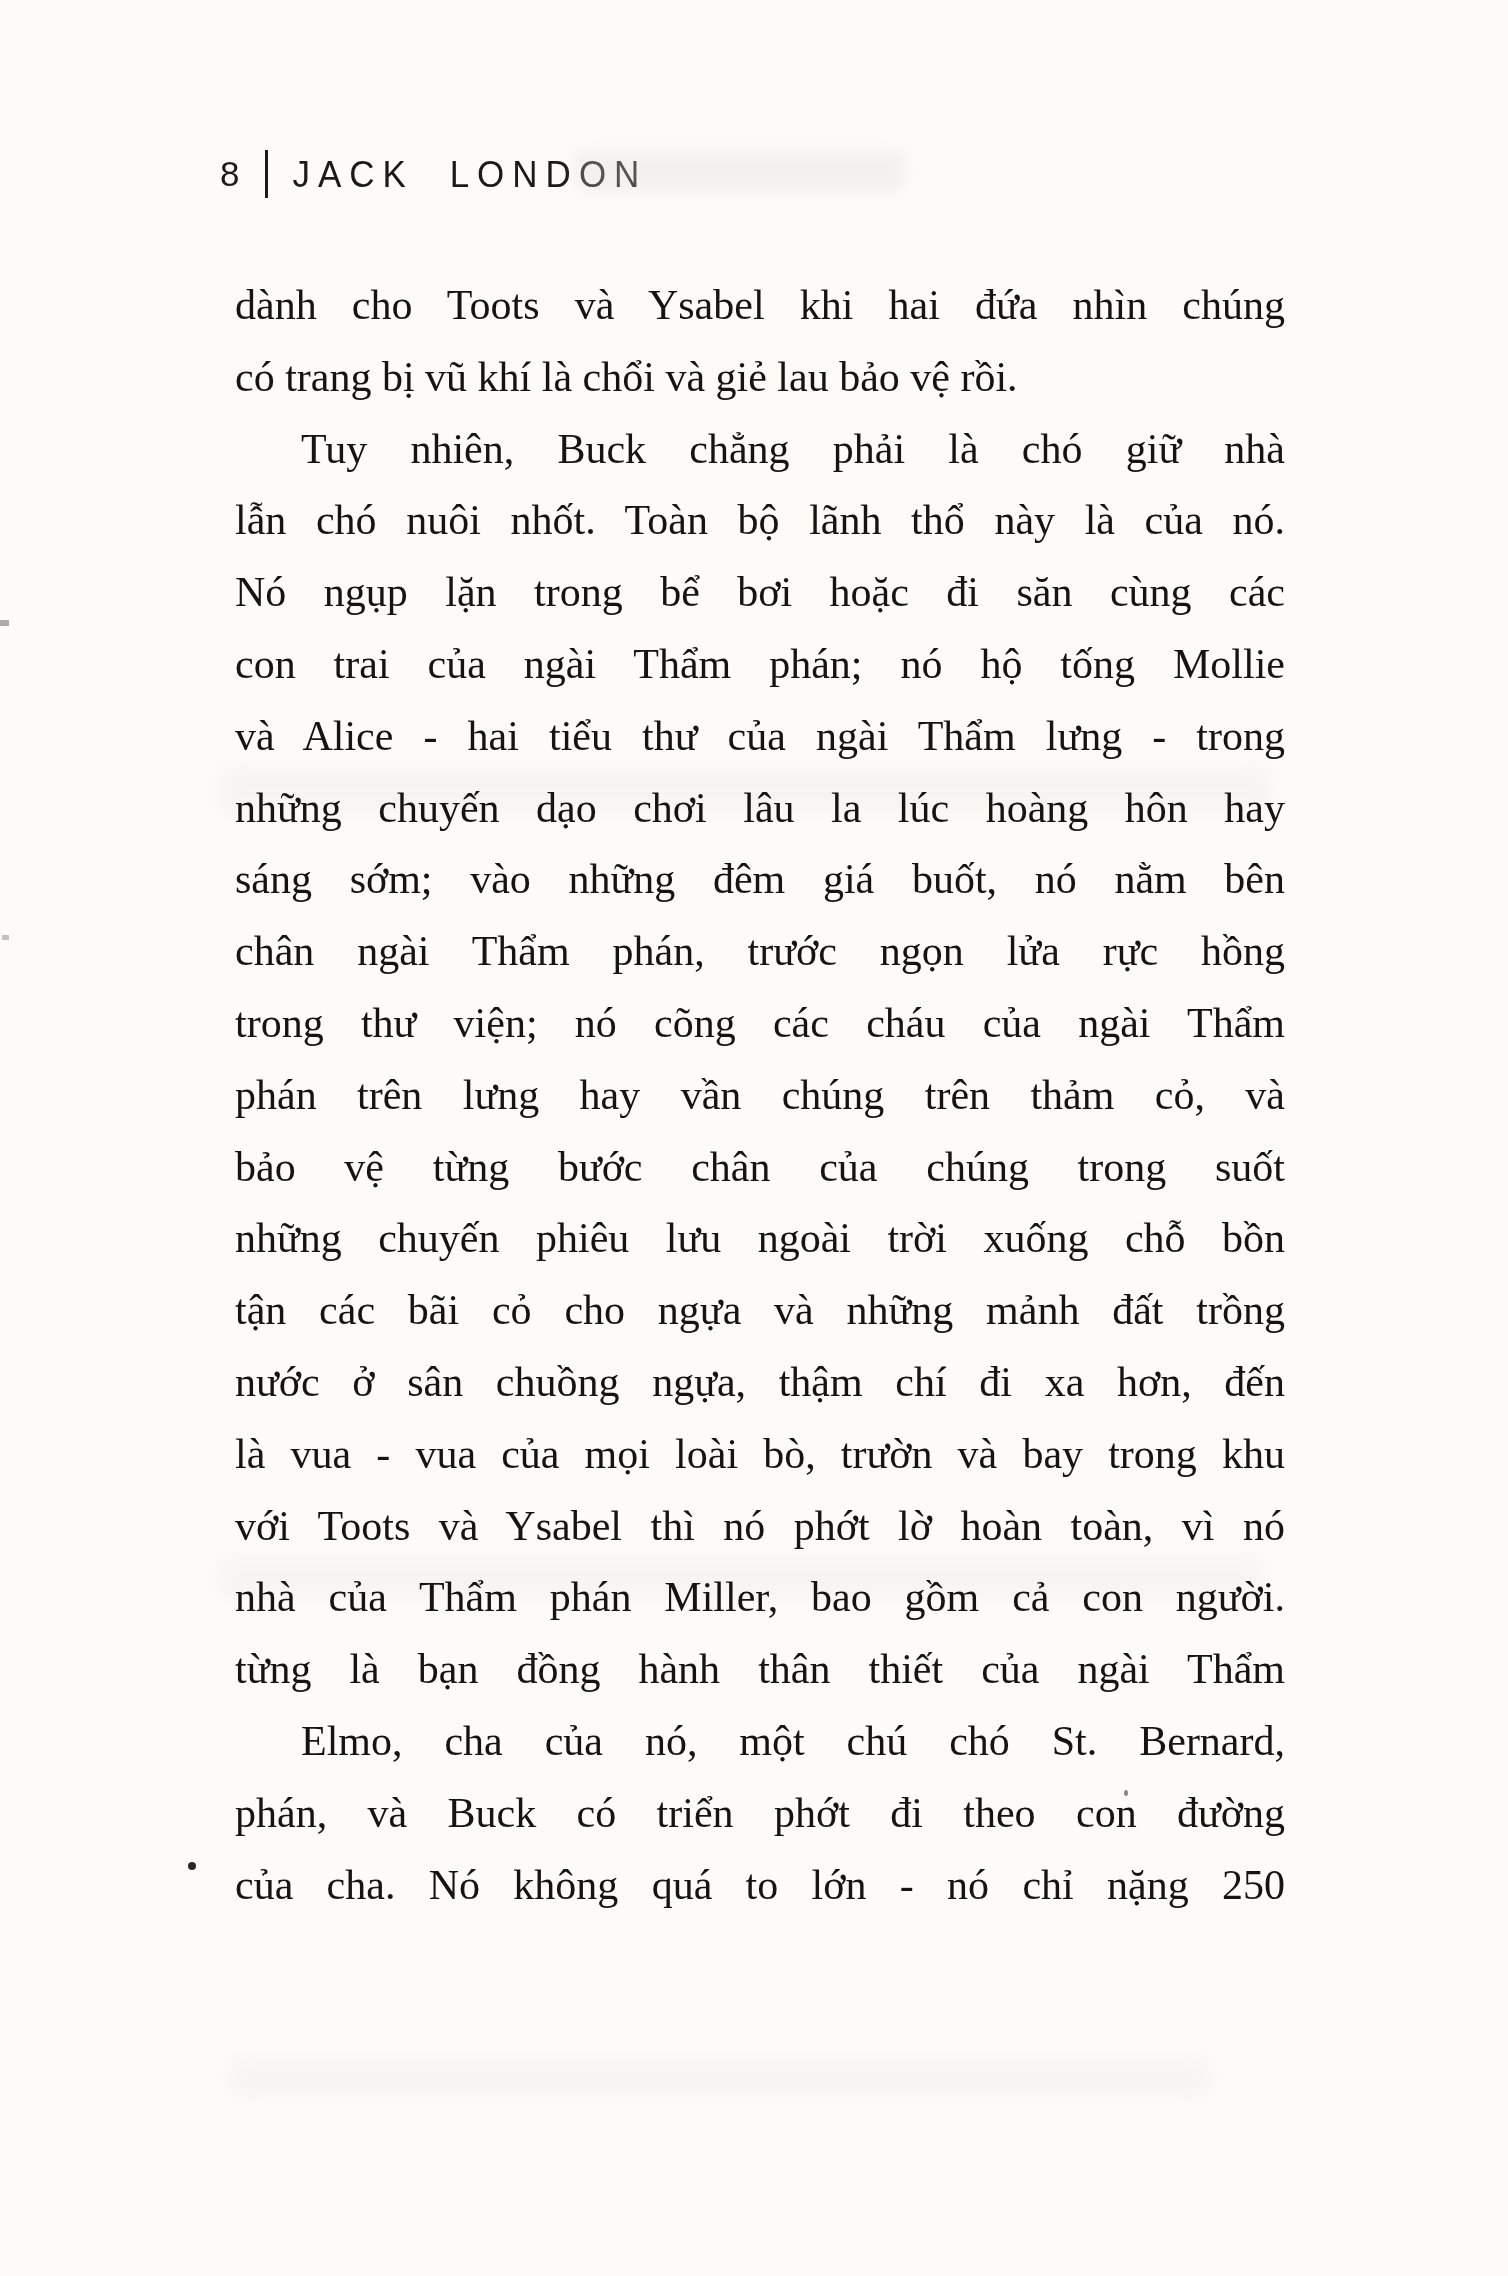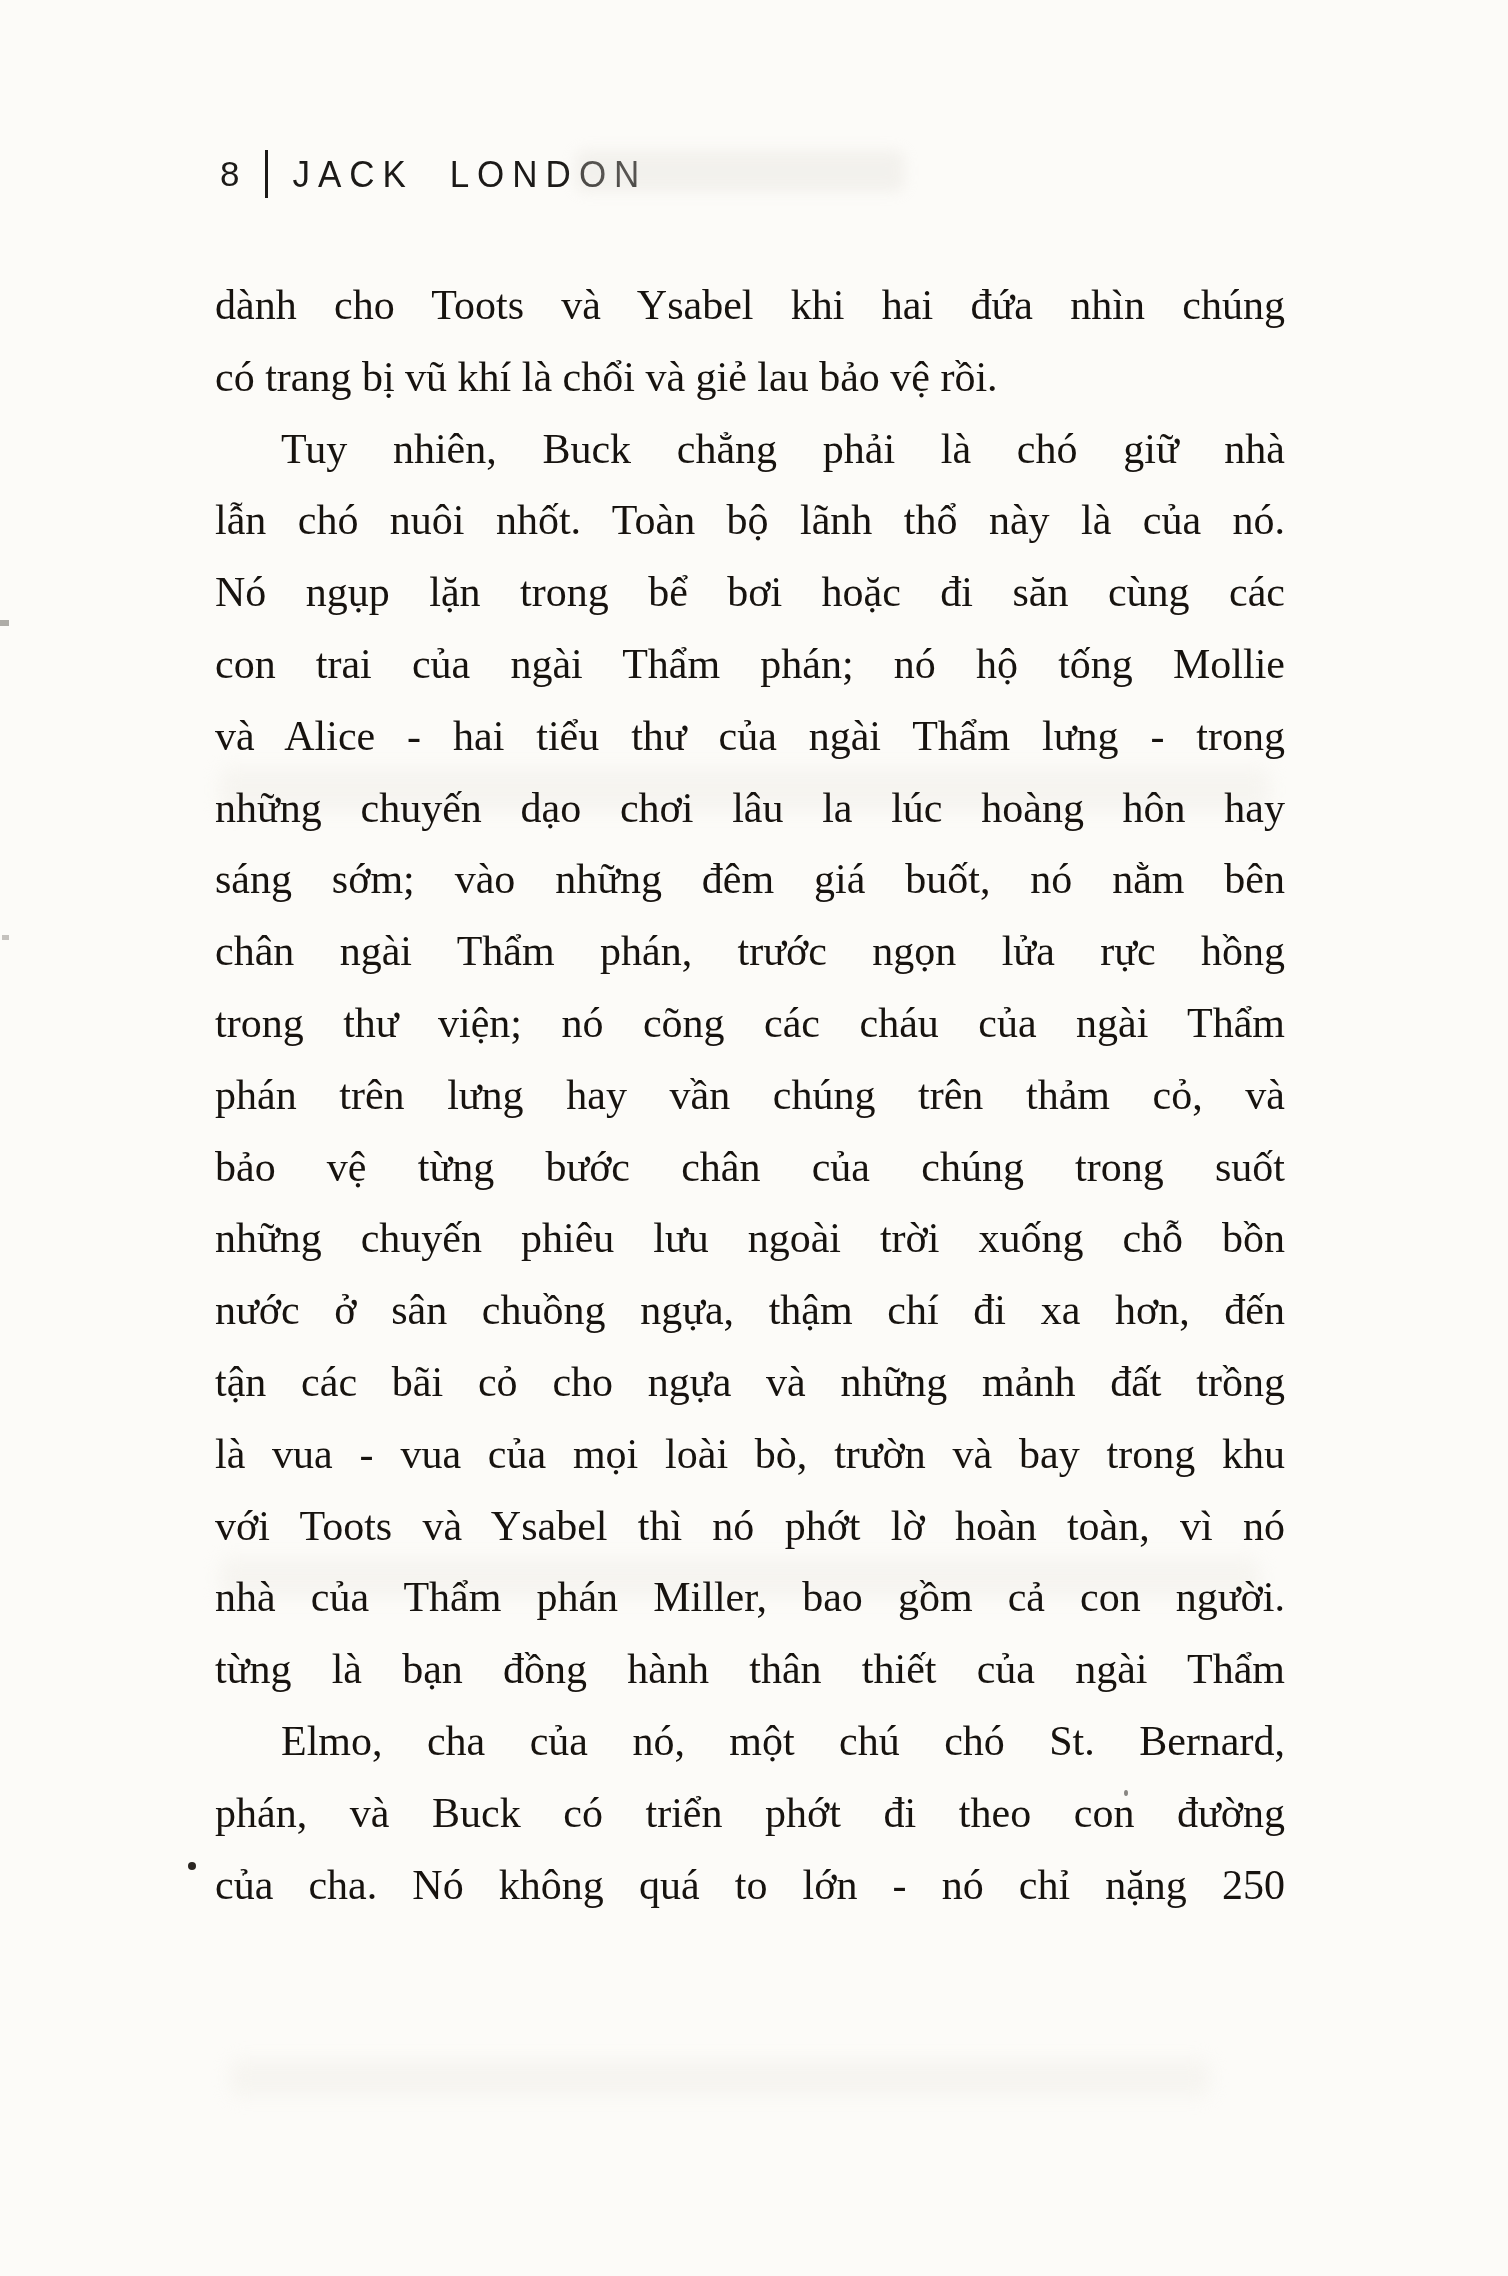--- a/index.html
+++ b/index.html
@@ -58,20 +58,21 @@
     width: 1070px;
   }
   .line {
     height: 71.8px;
     line-height: 71.8px;
     font-size: 42px;
     text-align: justify;
     text-align-last: left;
     overflow: hidden;
     white-space: normal;
+    margin-left: 20px;
   }
   .line.justify { text-align-last: justify; }
   .line.indent  { text-indent: 66px; }
   
   .artifact {
     position: absolute;
     pointer-events: none;
   }
   .smudge {
     background: #dedbd4;
@@ -124,22 +125,22 @@
       <div class="line justify">Nó ngụp lặn trong bể bơi hoặc đi săn cùng các</div>
       <div class="line justify">con trai của ngài Thẩm phán; nó hộ tống Mollie</div>
       <div class="line justify">và Alice - hai tiểu thư của ngài Thẩm lưng - trong</div>
       <div class="line justify">những chuyến dạo chơi lâu la lúc hoàng hôn hay</div>
       <div class="line justify">sáng sớm; vào những đêm giá buốt, nó nằm bên</div>
       <div class="line justify">chân ngài Thẩm phán, trước ngọn lửa rực hồng</div>
       <div class="line justify">trong thư viện; nó cõng các cháu của ngài Thẩm</div>
       <div class="line justify">phán trên lưng hay vần chúng trên thảm cỏ, và</div>
       <div class="line justify">bảo vệ từng bước chân của chúng trong suốt</div>
       <div class="line justify">những chuyến phiêu lưu ngoài trời xuống chỗ bồn</div>
+      <div class="line justify">tận các bãi cỏ cho ngựa và những mảnh đất trồng</div>
       <div class="line justify">nước ở sân chuồng ngựa, thậm chí đi xa hơn, đến</div>
-      <div class="line justify">tận các bãi cỏ cho ngựa và những mảnh đất trồng</div>
       <div class="line justify">là vua - vua của mọi loài bò, trườn và bay trong khu</div>
       <div class="line justify">với Toots và Ysabel thì nó phớt lờ hoàn toàn, vì nó</div>
       <div class="line justify">nhà của Thẩm phán Miller, bao gồm cả con người.</div>
       <div class="line justify">từng là bạn đồng hành thân thiết của ngài Thẩm</div>
       <div class="line indent justify">Elmo, cha của nó, một chú chó St. Bernard,</div>
       <div class="line justify">phán, và Buck có triển phớt đi theo con đường</div>
       <div class="line justify">của cha. Nó không quá to lớn - nó chỉ nặng 250</div>
     </div>
 
 </div>

